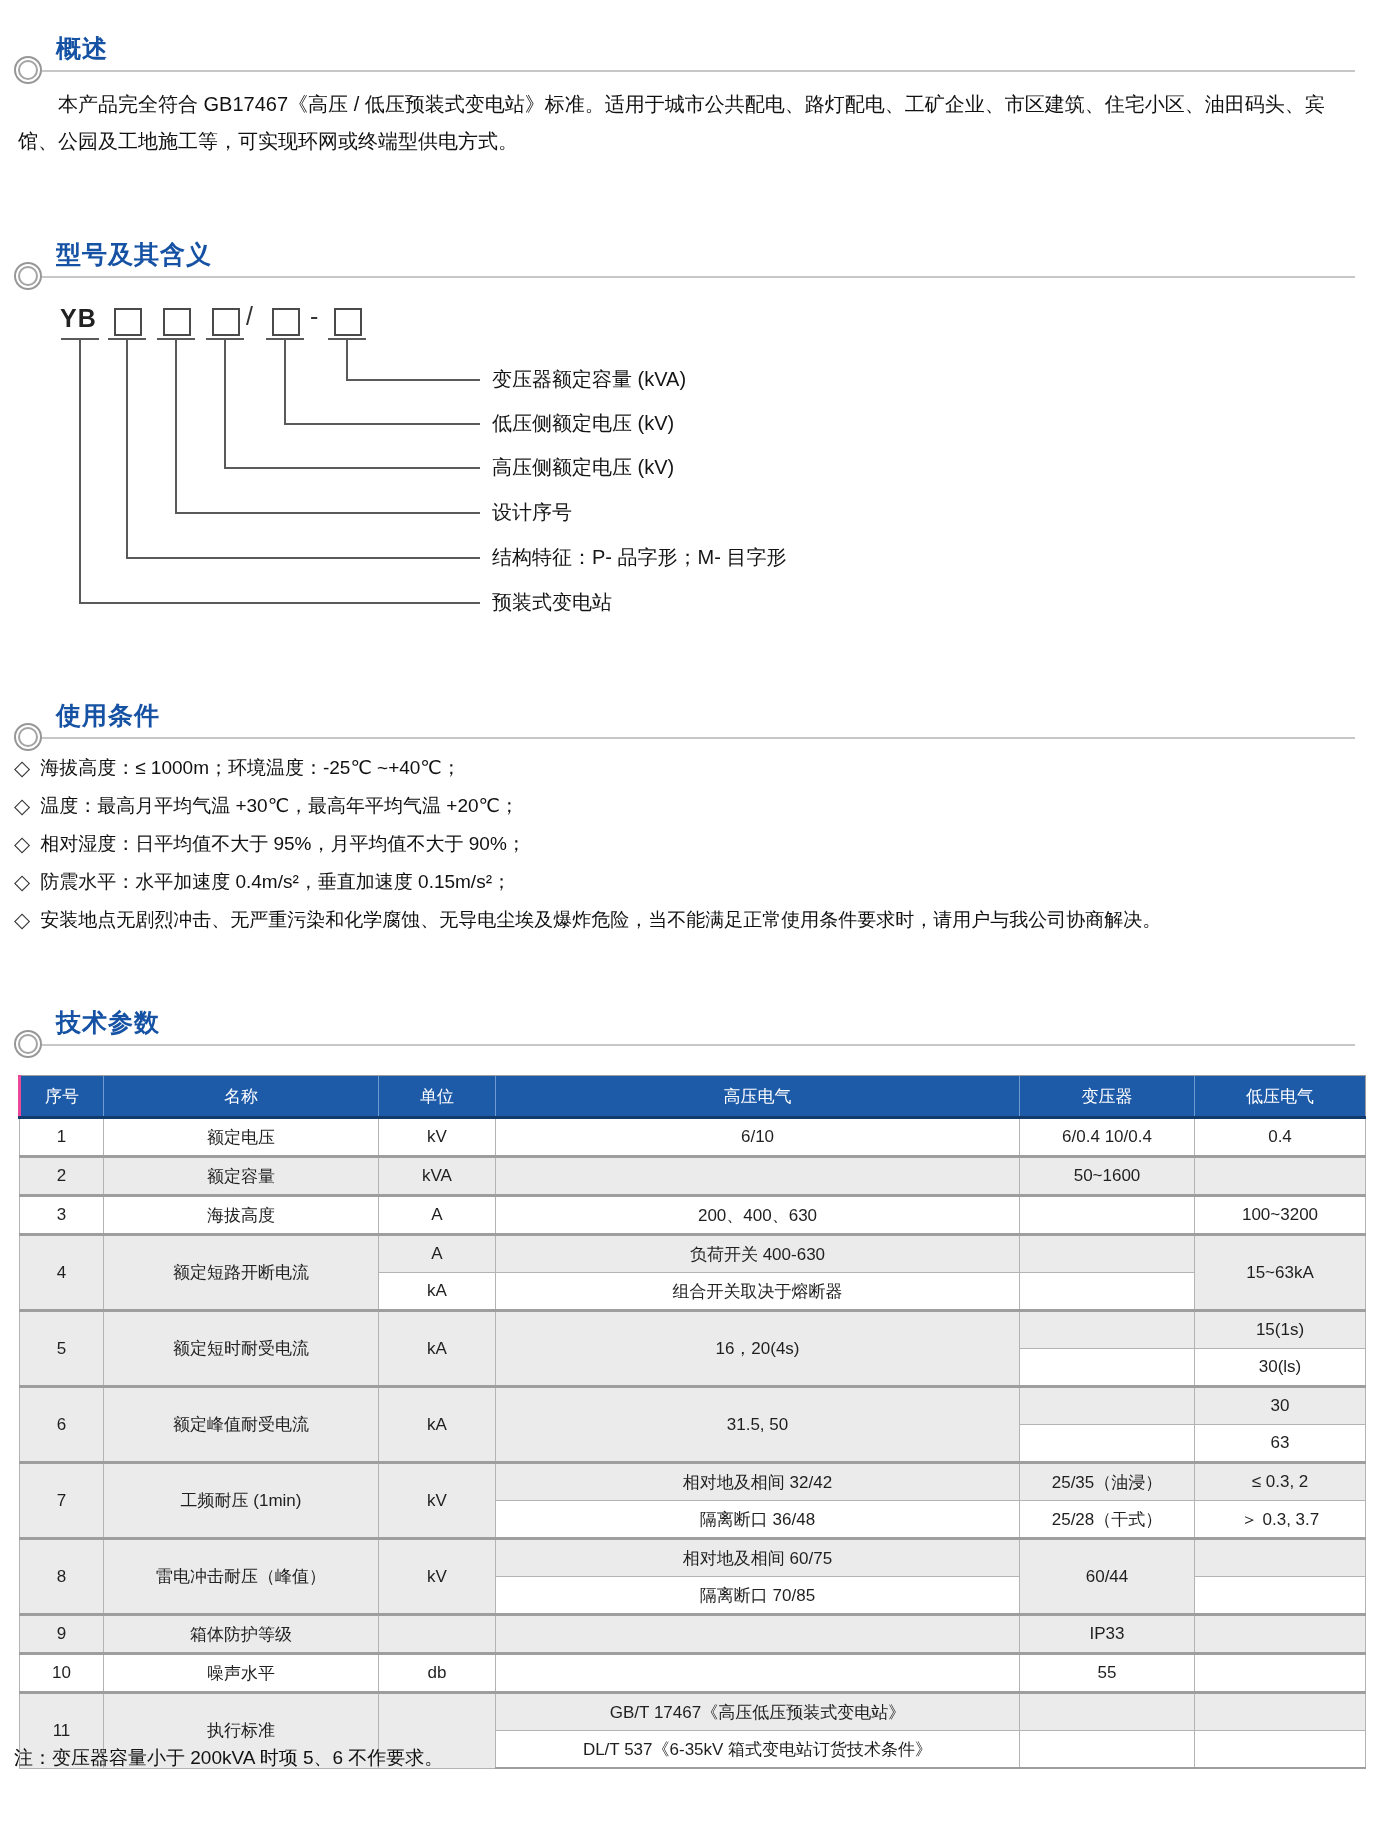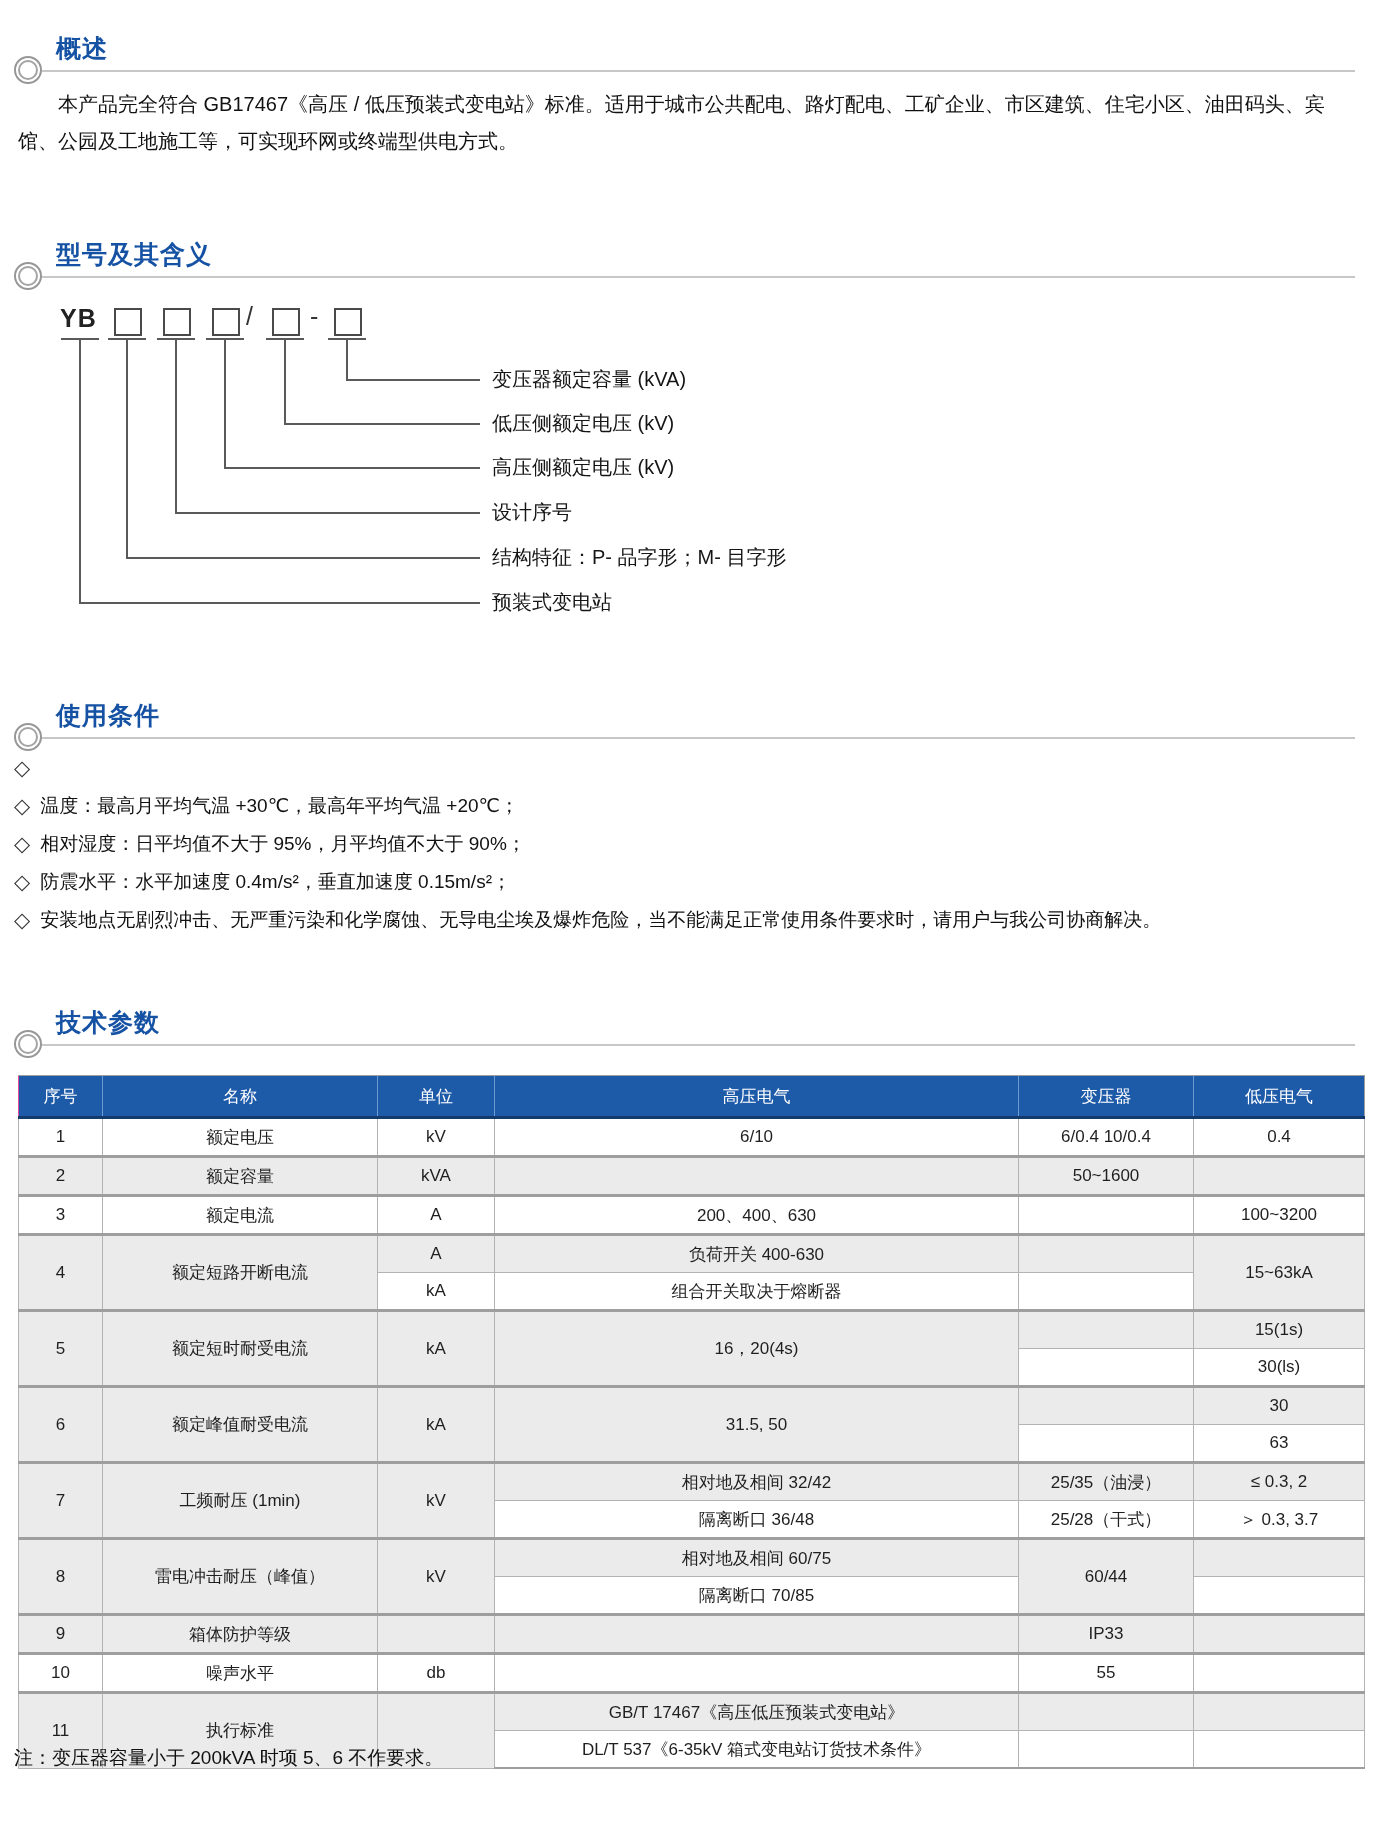--- a/index.html
+++ b/index.html
@@ -28,21 +28,21 @@
   
   #conds{position:absolute;left:14px;top:749px;right:18px;}
   .cond{display:flex;align-items:center;height:38px;font-size:19px;color:#111;}
   .diamond{font-size:21px;margin-right:10px;color:#333;flex:0 0 auto;}
 
   
   #tblwrap{position:absolute;left:18px;top:1075px;width:1346px;}
   table{border-collapse:collapse;table-layout:fixed;width:1346px;font-size:17px;}
   th{background:#1d5aa8;color:#ffffff;font-weight:normal;height:38px;border-bottom:3px solid #123a6c;border-top:1px solid #9e9e9e;}
   th + th{border-left:1px solid #6f9ad0;}
-  th:first-child{border-left:1px solid #ec4899;}
+  th:first-child{border-left:3px solid #ec4899;}
   th:last-child{border-right:1px solid #9e9e9e;}
   td{border:1px solid #b3b3b3;height:36px;text-align:center;vertical-align:middle;color:#1f1f1f;padding:0 4px;overflow:hidden;}
   tr.sep td{border-top:3px solid #9e9e9e;}
   tbody tr:last-child td{border-bottom:2px solid #9e9e9e;}
   td.g{background:#ebebeb;}
   td.w{background:#ffffff;}
 
   .note{position:absolute;left:14px;top:1745px;font-size:19px;color:#111;}
 </style>
 </head>
@@ -102,20 +102,21 @@
   </div>
 
   <div class="sec" style="top:737px">
     <div class="rule"></div>
     <div class="ring"></div>
     <div class="sec-title">使用条件</div>
   </div>
   <div id="conds">
     <div class="cond">
         <span class="diamond">◇</span>
+        <span>海拔高度：≤ 1000m；环境温度：-25℃ ~+40℃；</span>
       </div>
     <div class="cond">
         <span class="diamond">◇</span>
         <span>温度：最高月平均气温 +30℃，最高年平均气温 +20℃；</span>
       </div>
     <div class="cond">
         <span class="diamond">◇</span>
         <span>相对湿度：日平均值不大于 95%，月平均值不大于 90%；</span>
       </div>
     <div class="cond">
@@ -166,21 +167,21 @@
       <tr class="sep">
         <td class="g">2</td>
         <td class="g">额定容量</td>
         <td class="g">kVA</td>
         <td class="g"></td>
         <td class="g">50~1600</td>
         <td class="g"></td>
       </tr>
       <tr class="sep">
         <td class="w">3</td>
-        <td class="w">额定电流</td>
+        <td class="w">海拔高度</td>
         <td class="w">A</td>
         <td class="w">200、400、630</td>
         <td class="w"></td>
         <td class="w">100~3200</td>
       </tr>
       <tr class="sep">
         <td class="g" rowspan="2">4</td>
         <td class="g" rowspan="2">额定短路开断电流</td>
         <td class="g">A</td>
         <td class="g">负荷开关 400-630</td>

